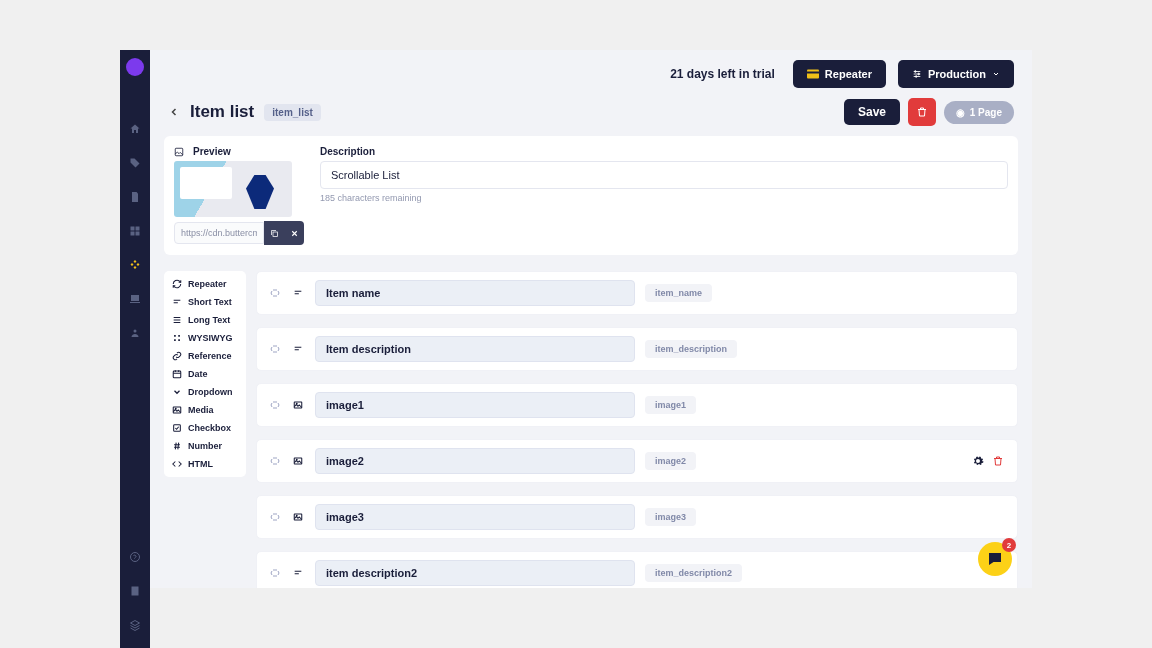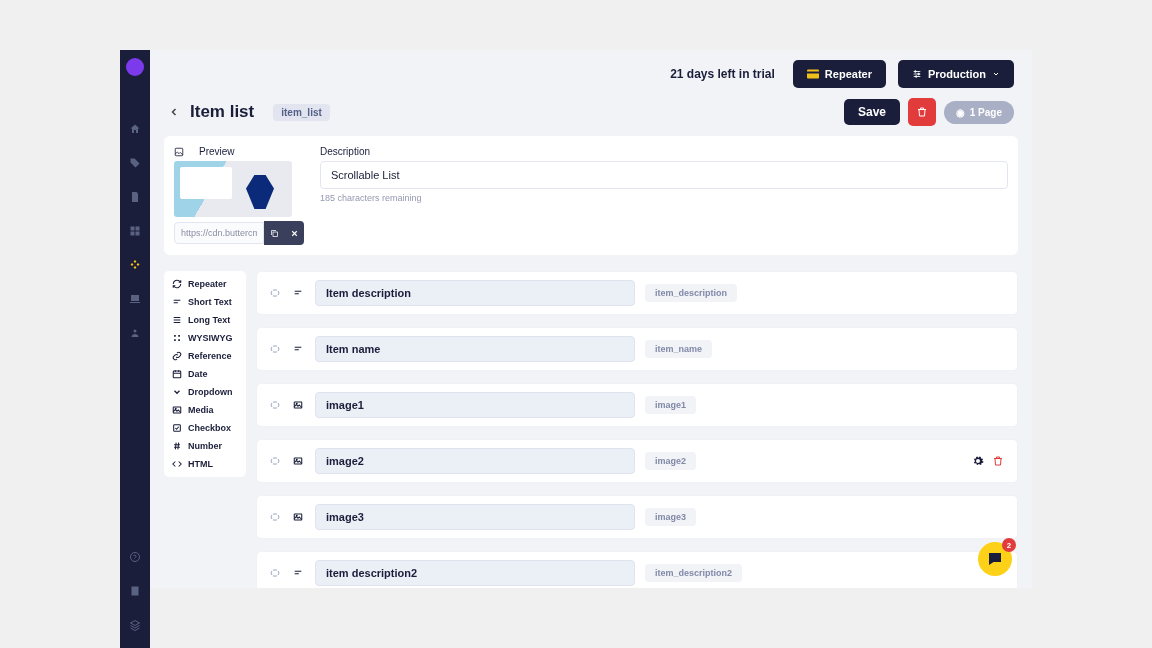--- a/index.html
+++ b/index.html
@@ -21,32 +21,32 @@
 .topbar { display:flex; justify-content:flex-end; align-items:center; padding:10px 18px; gap:12px; }
 .trial-text { font-size:12px; font-weight:700; color:#1a1e3a; margin-right:6px; }
 .btn-subscribe { background:#1a1e3a; color:#fff; border:none; padding:8px 14px; border-radius:5px; font-size:11px; font-weight:700; display:inline-flex; align-items:center; gap:6px; }
 .btn-subscribe .sub-ico { color:#f0c018; }
 .btn-prod { background:#1a1e3a; color:#fff; border:none; padding:8px 14px; border-radius:5px; font-size:11px; font-weight:700; display:inline-flex; align-items:center; gap:6px; }
 
 .page-head { display:flex; align-items:center; justify-content:space-between; padding:0 18px 10px 18px; }
 .head-left { display:flex; align-items:center; gap:10px; }
 .back-chev { color:#444; display:inline-flex; }
 .page-title { font-size:17px; font-weight:800; color:#1a1e3a; }
-.slug-pill { background:#e2e5ef; color:#556089; font-size:10px; padding:3px 8px; border-radius:4px; font-weight:600;margin-left:9px; }
+.slug-pill { background:#e2e5ef; color:#556089; font-size:10px; padding:3px 8px; border-radius:4px; font-weight:600; }
 .head-right { display:flex; align-items:center; gap:8px; }
 .btn-save { background:#1a1e3a; color:#fff; border:none; padding:6px 14px; border-radius:5px; font-size:12px; font-weight:700; }
 .btn-del { background:#e13b3b; width:28px; height:28px; border:none; border-radius:5px; color:#fff; display:inline-flex; align-items:center; justify-content:center; }
 .btn-pages { background:#a9afc5; color:#fff; border:none; padding:6px 12px; border-radius:12px; font-size:10px; font-weight:700; display:inline-flex; align-items:center; gap:5px; }
 
 .meta-card {
   margin:0 14px 16px 14px; background:#fff; border-radius:6px; padding:10px;
   display:flex; gap:16px; align-items:flex-start;
 }
 .preview-col { width:130px; }
-.sec-label { font-size:10px; color:#1a1e3a; font-weight:400; display:flex; align-items:center; gap:15px; margin-bottom:4px; }
+.sec-label { font-size:10px; color:#1a1e3a; font-weight:700; display:flex; align-items:center; gap:9px; margin-bottom:4px; }
 .preview-img {
   width:118px; height:56px; border-radius:3px; margin-bottom:4px;
   background: linear-gradient(120deg,#9ed3e8 35%, #e9eaf0 35%);
   position:relative;
 }
 .preview-img::before { content:""; position:absolute; left:6px; top:6px; width:52px; height:32px; background:#fff; border-radius:2px; }
 .preview-img::after { content:""; position:absolute; right:18px; top:14px; width:28px; height:34px; background:#0c2a7a; clip-path: polygon(30% 0,70% 0,100% 40%,70% 100%,30% 100%,0 40%);}
 .url-row { display:flex; align-items:center; gap:0; }
 .url-input { flex:1; width:78px; font-size:9px; color:#8a8fa5; padding:5px 6px; border:1px solid #e4e6ef; border-radius:4px 0 0 4px; background:#fafbfc; }
 .url-btn { width:20px; height:24px; border:none; background:#3a3f5c; color:#fff; display:inline-flex; align-items:center; justify-content:center; }
@@ -343,38 +343,38 @@
               <svg width="12" height="12" viewBox="0 0 24 24" fill="none" stroke="currentColor" stroke-width="2">
                 <path d="M8 6h8M8 18h8"></path>
                 <path d="M6 8l-2 4 2 4M18 8l2 4-2 4"></path>
               </svg>
             </span>
             <span class="fr-icon">
               <svg width="10" height="10" viewBox="0 0 24 24" fill="none" stroke="currentColor" stroke-width="2.5">
                 <path d="M4 8h16M4 14h10"></path>
               </svg>
             </span>
+            <input class="field-input" value="Item name" style="">
+            <span class="api-pill">item_name</span>
+            <span class="row-spacer"></span>
+          </div>
+          <div class="field-row">
+            <span class="handle">
+              <svg width="12" height="12" viewBox="0 0 24 24" fill="none" stroke="currentColor" stroke-width="2">
+                <path d="M8 6h8M8 18h8"></path>
+                <path d="M6 8l-2 4 2 4M18 8l2 4-2 4"></path>
+              </svg>
+            </span>
+            <span class="fr-icon">
+              <svg width="10" height="10" viewBox="0 0 24 24" fill="none" stroke="currentColor" stroke-width="2.5">
+                <path d="M4 8h16M4 14h10"></path>
+              </svg>
+            </span>
             <input class="field-input" value="Item description" style="">
             <span class="api-pill">item_description</span>
-            <span class="row-spacer"></span>
-          </div>
-          <div class="field-row">
-            <span class="handle">
-              <svg width="12" height="12" viewBox="0 0 24 24" fill="none" stroke="currentColor" stroke-width="2">
-                <path d="M8 6h8M8 18h8"></path>
-                <path d="M6 8l-2 4 2 4M18 8l2 4-2 4"></path>
-              </svg>
-            </span>
-            <span class="fr-icon">
-              <svg width="10" height="10" viewBox="0 0 24 24" fill="none" stroke="currentColor" stroke-width="2.5">
-                <path d="M4 8h16M4 14h10"></path>
-              </svg>
-            </span>
-            <input class="field-input" value="Item name" style="">
-            <span class="api-pill">item_name</span>
             <span class="row-spacer"></span>
           </div>
           <div class="field-row">
             <span class="handle">
               <svg width="12" height="12" viewBox="0 0 24 24" fill="none" stroke="currentColor" stroke-width="2">
                 <path d="M8 6h8M8 18h8"></path>
                 <path d="M6 8l-2 4 2 4M18 8l2 4-2 4"></path>
               </svg>
             </span>
             <span class="fr-icon">

